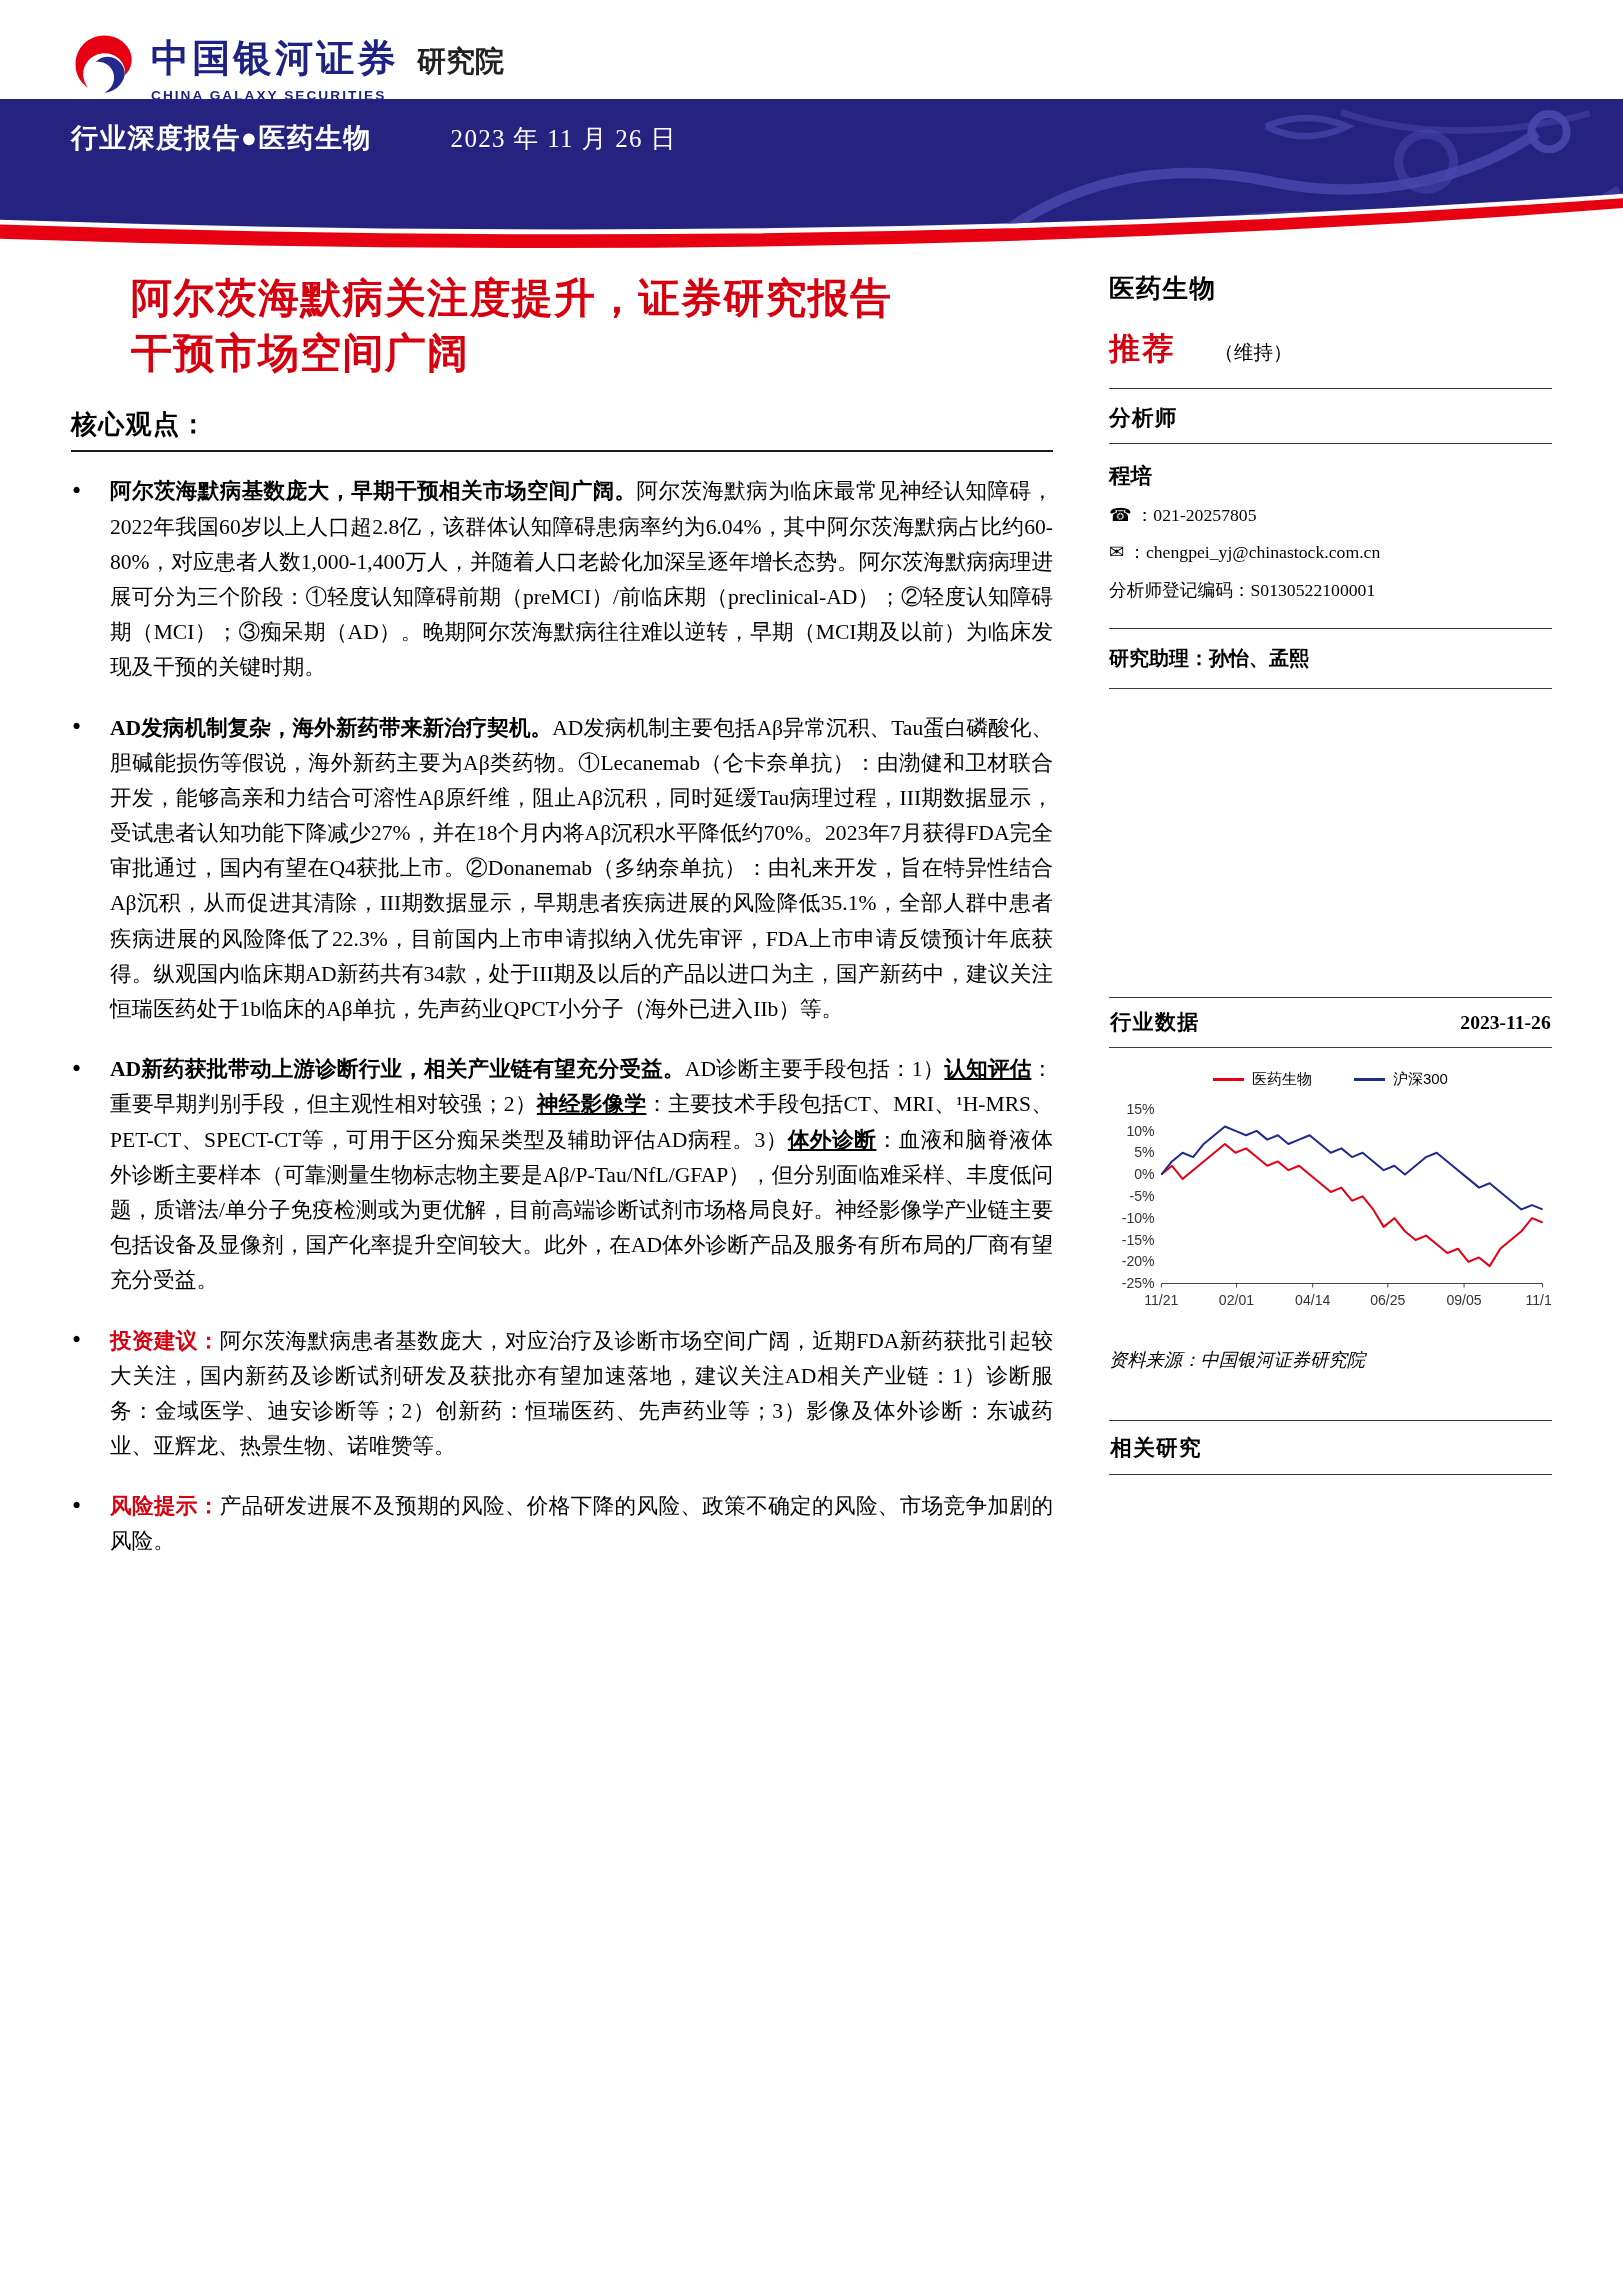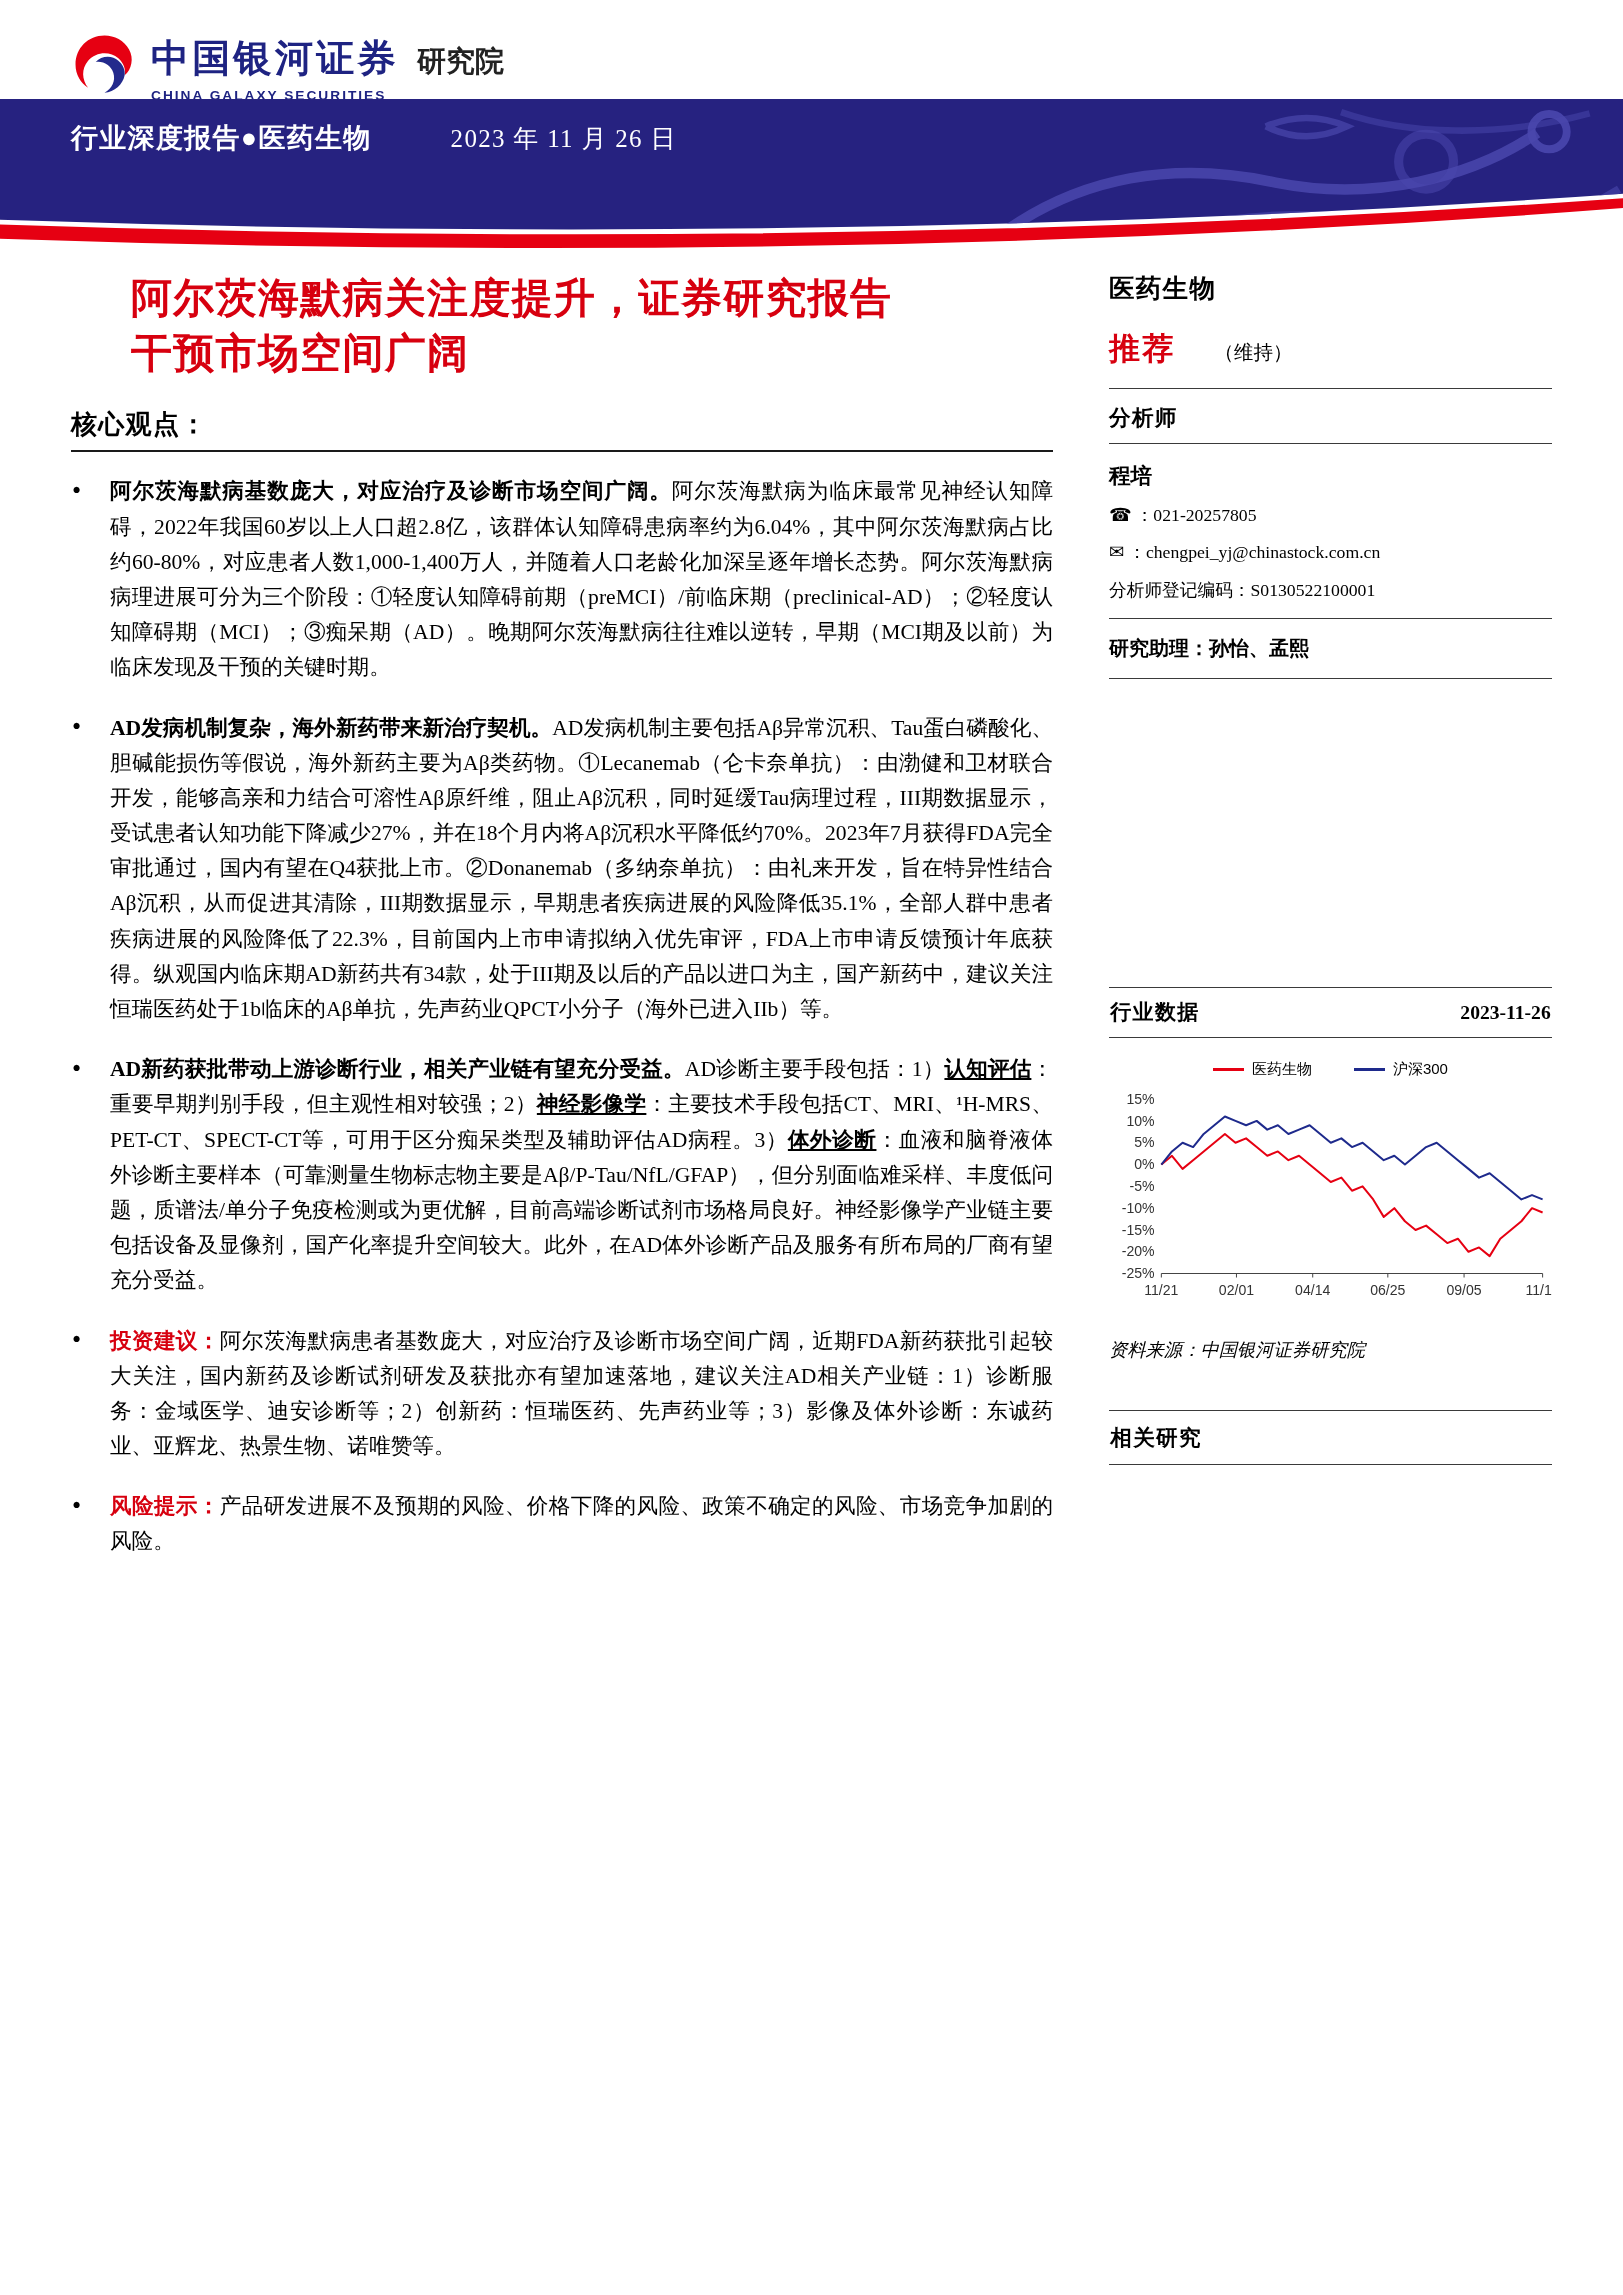--- a/index.html
+++ b/index.html
@@ -39,21 +39,21 @@
 
   
   .sb-industry { font-size:25.5px; font-weight:bold; letter-spacing:1.3px; }
   .rating-row { display:flex; align-items:baseline; gap:38px; margin-top:22px; padding-bottom:18.3px; border-bottom:1.3px solid #3a3a3a; }
   .sb-rating { color:#d7000f; font-size:31px; font-weight:bold; letter-spacing:2.6px; }
   .sb-rating-note { font-size:19.6px; }
   .sb-analyst-heading { font-size:21.6px; font-weight:bold; padding:14.4px 0 10.5px; border-bottom:1.3px solid #3a3a3a; letter-spacing:1.3px; }
   .sb-analyst-name { font-size:21.6px; font-weight:bold; margin-top:17px; }
   .sb-contact { font-size:17.7px; margin-top:13px; display:flex; align-items:center; gap:3.9px; }
   .sb-contact .ci { font-size:18.3px; }
-  .sb-license { font-size:17.7px; margin-top:14.4px; padding-bottom:16px; border-bottom:1.3px solid #3a3a3a; }
+  .sb-license { font-size:17.7px; margin-top:14.4px; padding-bottom:26px; border-bottom:1.3px solid #3a3a3a; }
   .sb-assistants { font-size:20px; font-weight:bold; padding:15.7px 0; border-bottom:1.3px solid #3a3a3a; }
 
   .sb-dataheader { display:flex; justify-content:space-between; align-items:baseline; margin-top:308px; padding:10.5px 1.3px; border-top:1.3px solid #3a3a3a; border-bottom:1.3px solid #3a3a3a; }
   .sb-dataheader .h { font-size:21px; font-weight:bold; letter-spacing:1.3px;text-align:center; }
   .sb-dataheader .d { font-size:19.6px; font-weight:bold; }
 
   .chart-wrap { margin-top:22px; }
   .chart-legend { display:flex; justify-content:center; gap:42px; font-family:"Liberation Sans",sans-serif; font-size:15px; }
   .legend-item { display:flex; align-items:center; gap:7.9px; }
   .legend-swatch { display:inline-block; width:31px; height:2.6px; background:#999; }
@@ -116,21 +116,21 @@
 
   <main>
 
     <section class="left-col">
       <h1 class="report-title">
         <span style="display:block;">阿尔茨海默病关注度提升，证券研究报告</span>
         <span style="display:block;">干预市场空间广阔</span>
       </h1>
       <div class="core-heading">核心观点：</div>
       <ul class="core-list">
-          <li><span class="bullet-mark">●</span><span class="seg-bold">阿尔茨海默病基数庞大，对应治疗及诊断市场空间广阔。</span><span>阿尔茨海默病为临床最常见神经认知障碍，2022年我国60岁以上人口超2.8亿，该群体认知障碍患病率约为6.04%，其中阿尔茨海默病占比约60-80%，对应患者人数1,000-1,400万人，并随着人口老龄化加深呈逐年增长态势。阿尔茨海默病病理进展可分为三个阶段：①轻度认知障碍前期（preMCI）/前临床期（preclinical-AD）；②轻度认知障碍期（MCI）；③痴呆期（AD）。晚期阿尔茨海默病往往难以逆转，早期（MCI期及以前）为临床发现及干预的关键时期。</span></li>
+          <li><span class="bullet-mark">●</span><span class="seg-bold">阿尔茨海默病基数庞大，早期干预相关市场空间广阔。</span><span>阿尔茨海默病为临床最常见神经认知障碍，2022年我国60岁以上人口超2.8亿，该群体认知障碍患病率约为6.04%，其中阿尔茨海默病占比约60-80%，对应患者人数1,000-1,400万人，并随着人口老龄化加深呈逐年增长态势。阿尔茨海默病病理进展可分为三个阶段：①轻度认知障碍前期（preMCI）/前临床期（preclinical-AD）；②轻度认知障碍期（MCI）；③痴呆期（AD）。晚期阿尔茨海默病往往难以逆转，早期（MCI期及以前）为临床发现及干预的关键时期。</span></li>
           <li><span class="bullet-mark">●</span><span class="seg-bold">AD发病机制复杂，海外新药带来新治疗契机。</span><span>AD发病机制主要包括Aβ异常沉积、Tau蛋白磷酸化、胆碱能损伤等假说，海外新药主要为Aβ类药物。①Lecanemab（仑卡奈单抗）：由渤健和卫材联合开发，能够高亲和力结合可溶性Aβ原纤维，阻止Aβ沉积，同时延缓Tau病理过程，III期数据显示，受试患者认知功能下降减少27%，并在18个月内将Aβ沉积水平降低约70%。2023年7月获得FDA完全审批通过，国内有望在Q4获批上市。②Donanemab（多纳奈单抗）：由礼来开发，旨在特异性结合Aβ沉积，从而促进其清除，III期数据显示，早期患者疾病进展的风险降低35.1%，全部人群中患者疾病进展的风险降低了22.3%，目前国内上市申请拟纳入优先审评，FDA上市申请反馈预计年底获得。纵观国内临床期AD新药共有34款，处于III期及以后的产品以进口为主，国产新药中，建议关注恒瑞医药处于1b临床的Aβ单抗，先声药业QPCT小分子（海外已进入IIb）等。</span></li>
           <li><span class="bullet-mark">●</span><span class="seg-bold">AD新药获批带动上游诊断行业，相关产业链有望充分受益。</span><span>AD诊断主要手段包括：1）</span><span class="seg-bold seg-underline">认知评估</span><span>：重要早期判别手段，但主观性相对较强；2）</span><span class="seg-bold seg-underline">神经影像学</span><span>：主要技术手段包括CT、MRI、¹H-MRS、PET-CT、SPECT-CT等，可用于区分痴呆类型及辅助评估AD病程。3）</span><span class="seg-bold seg-underline">体外诊断</span><span>：血液和脑脊液体外诊断主要样本（可靠测量生物标志物主要是Aβ/P-Tau/NfL/GFAP），但分别面临难采样、丰度低问题，质谱法/单分子免疫检测或为更优解，目前高端诊断试剂市场格局良好。神经影像学产业链主要包括设备及显像剂，国产化率提升空间较大。此外，在AD体外诊断产品及服务有所布局的厂商有望充分受益。</span></li>
           <li><span class="bullet-mark">●</span><span class="seg-bold seg-red">投资建议：</span><span>阿尔茨海默病患者基数庞大，对应治疗及诊断市场空间广阔，近期FDA新药获批引起较大关注，国内新药及诊断试剂研发及获批亦有望加速落地，建议关注AD相关产业链：1）诊断服务：金域医学、迪安诊断等；2）创新药：恒瑞医药、先声药业等；3）影像及体外诊断：东诚药业、亚辉龙、热景生物、诺唯赞等。</span></li>
           <li><span class="bullet-mark">●</span><span class="seg-bold seg-red">风险提示：</span><span>产品研发进展不及预期的风险、价格下降的风险、政策不确定的风险、市场竞争加剧的风险。</span></li>
         </ul>
     </section>
 
     <aside class="right-col">
       <div class="sb-industry">医药生物</div>
 

